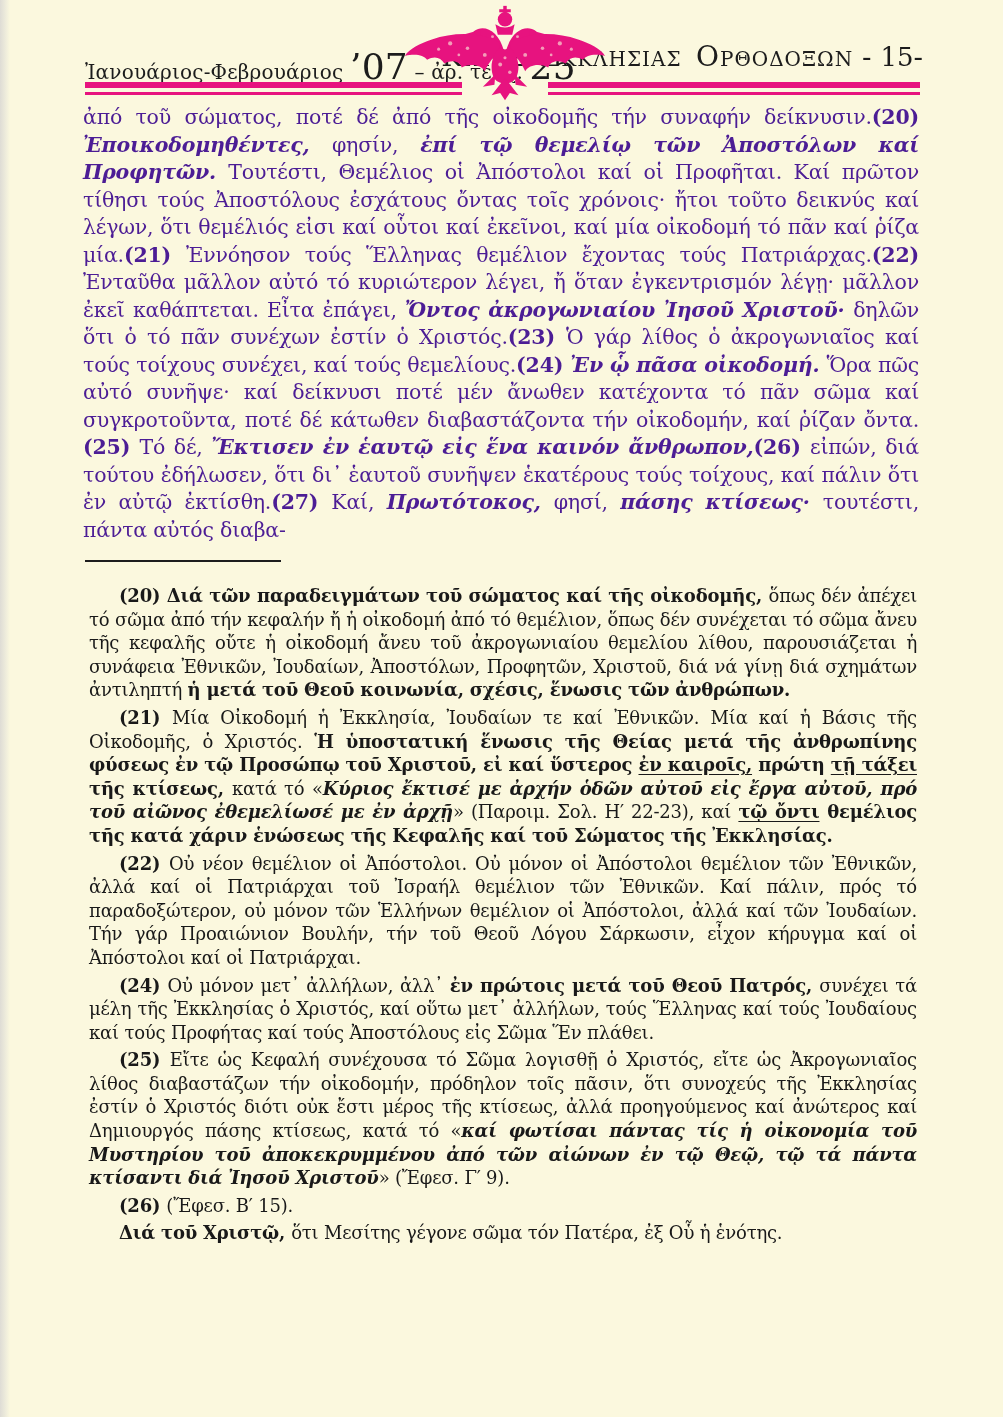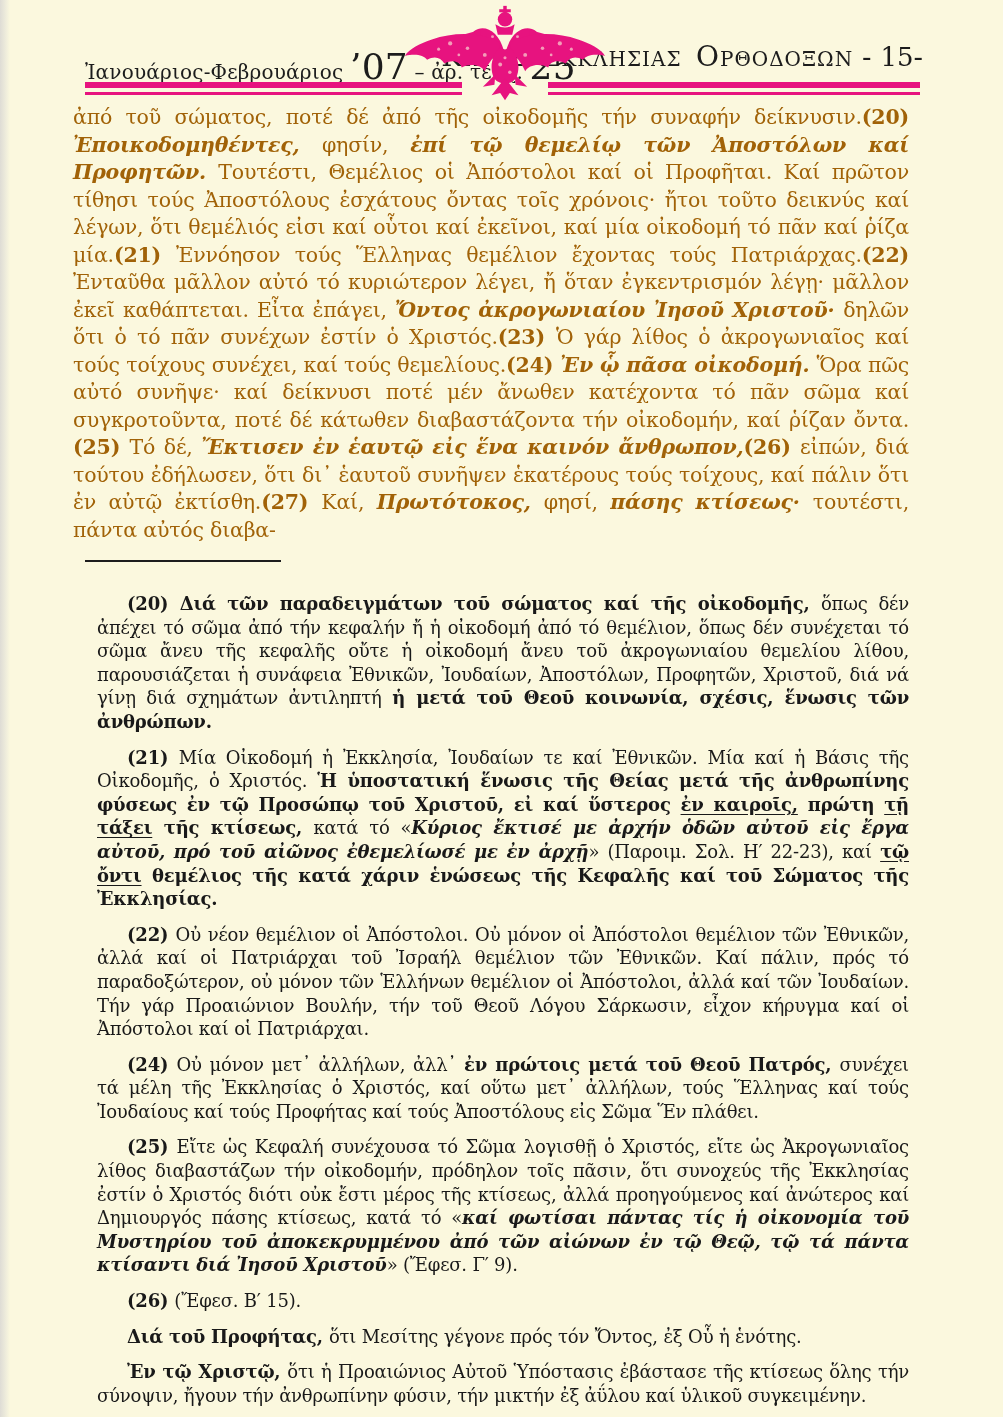--- a/index.html
+++ b/index.html
@@ -32,39 +32,39 @@
   .seg-lg{font-size:36px;}
   .rule{position:absolute;background:#E7137F;}
   .rule-thick{height:6px;top:82px;}
   .rule-thin{height:2.5px;top:92px;}
   .rule-left{left:85px;width:377px;}
   .rule-right{left:548px;width:372px;}
   .eagle{position:absolute;left:404px;top:4px;width:202px;height:98px;}
   .eagle svg{width:100%;height:100%;}
   
   .body-text{
-    position:absolute;left:73px;top:104px;width:836px;
+    position:absolute;left:83px;top:104px;width:836px;
     font-size:20.5px;line-height:27.5px;
-    color:#a16207;
+    color:#4c1d95;
     text-align:justify;
     letter-spacing:-.2px;
   }
   
   .footnote-sep{
     position:absolute;left:85px;top:560px;width:196px;
     border-top:2.5px solid #1d1d1d;
   }
   .footnotes{
     position:absolute;left:85px;top:580px;width:836px;
     font-size:18px;line-height:23.6px;
     color:#191919;
     text-align:justify;
     letter-spacing:-.2px;
   }
-  .footnotes p{margin:12px;text-indent:30px;}
+  .footnotes p{margin:4px;text-indent:30px;}
   
   .seg-n{}
   .seg-b{font-weight:bold;}
   .seg-bi{font-weight:bold;font-style:italic;}
   .seg-bu{font-weight:bold;text-decoration:underline;text-underline-offset:3px;}
 </style>
 </head>
 <body>
 
 <div class="page">
@@ -134,17 +134,16 @@
   <div class="body-text"><span class="seg-n">ἀπό τοῦ σώματος, ποτέ δέ ἀπό τῆς οἰκοδομῆς τήν συναφήν δείκνυσιν.</span><span class="seg-b">(20) </span><span class="seg-bi">Ἐποικοδομηθέντες, </span><span class="seg-n">φησίν, </span><span class="seg-bi">ἐπί τῷ θεμελίῳ τῶν Ἀποστόλων καί Προφητῶν. </span><span class="seg-n">Τουτέστι, Θεμέλιος οἱ Ἀπόστολοι καί οἱ Προφῆται. Καί πρῶτον τίθησι τούς Ἀποστόλους ἐσχάτους ὄντας τοῖς χρόνοις· ἤτοι τοῦτο δεικνύς καί λέγων, ὅτι θεμέλιός εἰσι καί οὗτοι καί ἐκεῖνοι, καί μία οἰκοδομή τό πᾶν καί ῥίζα μία.</span><span class="seg-b">(21) </span><span class="seg-n">Ἐννόησον τούς Ἕλληνας θεμέλιον ἔχοντας τούς Πατριάρχας.</span><span class="seg-b">(22) </span><span class="seg-n">Ἐνταῦθα μᾶλλον αὐτό τό κυριώτερον λέγει, ἤ ὅταν ἐγκεντρισμόν λέγῃ· μᾶλλον ἐκεῖ καθάπτεται. Εἶτα ἐπάγει, </span><span class="seg-bi">Ὄντος ἀκρογωνιαίου Ἰησοῦ Χριστοῦ· </span><span class="seg-n">δηλῶν ὅτι ὁ τό πᾶν συνέχων ἐστίν ὁ Χριστός.</span><span class="seg-b">(23) </span><span class="seg-n">Ὁ γάρ λίθος ὁ ἀκρογωνιαῖος καί τούς τοίχους συνέχει, καί τούς θεμελίους.</span><span class="seg-b">(24) </span><span class="seg-bi">Ἐν ᾧ πᾶσα οἰκοδομή. </span><span class="seg-n">Ὅρα πῶς αὐτό συνῆψε· καί δείκνυσι ποτέ μέν ἄνωθεν κατέχοντα τό πᾶν σῶμα καί συγκροτοῦντα, ποτέ δέ κάτωθεν διαβαστάζοντα τήν οἰκοδομήν, καί ῥίζαν ὄντα.</span><span class="seg-b">(25) </span><span class="seg-n">Τό δέ, </span><span class="seg-bi">Ἔκτισεν ἐν ἑαυτῷ εἰς ἕνα καινόν ἄνθρωπον,</span><span class="seg-b">(26) </span><span class="seg-n">εἰπών, διά τούτου ἐδήλωσεν, ὅτι δι᾽ ἑαυτοῦ συνῆψεν ἑκατέρους τούς τοίχους, καί πάλιν ὅτι ἐν αὐτῷ ἐκτίσθη.</span><span class="seg-b">(27) </span><span class="seg-n">Καί, </span><span class="seg-bi">Πρωτότοκος, </span><span class="seg-n">φησί, </span><span class="seg-bi">πάσης κτίσεως· </span><span class="seg-n">τουτέστι, πάντα αὐτός διαβα-</span></div>
 
   <div class="footnote-sep"></div>
   <div class="footnotes">
       <p><span class="seg-b">(20) Διά τῶν παραδειγμάτων τοῦ σώματος καί τῆς οἰκοδομῆς, </span><span class="seg-n">ὅπως δέν ἀπέχει τό σῶμα ἀπό τήν κεφαλήν ἤ ἡ οἰκοδομή ἀπό τό θεμέλιον, ὅπως δέν συνέχεται τό σῶμα ἄνευ τῆς κεφαλῆς οὔτε ἡ οἰκοδομή ἄνευ τοῦ ἀκρογωνιαίου θεμελίου λίθου, παρουσιάζεται ἡ συνάφεια Ἐθνικῶν, Ἰουδαίων, Ἀποστόλων, Προφητῶν, Χριστοῦ, διά νά γίνῃ  διά σχημάτων ἀντιληπτή </span><span class="seg-b">ἡ μετά τοῦ Θεοῦ κοινωνία, σχέσις, ἕνωσις τῶν ἀνθρώπων.</span></p>
       <p><span class="seg-b">(21) </span><span class="seg-n">Μία Οἰκοδομή ἡ Ἐκκλησία, Ἰουδαίων τε καί Ἐθνικῶν. Μία καί ἡ Βάσις τῆς Οἰκοδομῆς, ὁ Χριστός. </span><span class="seg-b">Ἡ ὑποστατική ἕνωσις τῆς Θείας μετά τῆς ἀνθρωπίνης φύσεως ἐν τῷ Προσώπῳ τοῦ Χριστοῦ, εἰ καί ὕστερος </span><span class="seg-bu">ἐν καιροῖς,</span><span class="seg-b"> πρώτη </span><span class="seg-bu">τῇ τάξει</span><span class="seg-b"> τῆς κτίσεως, </span><span class="seg-n">κατά τό «</span><span class="seg-bi">Κύριος ἔκτισέ με ἀρχήν ὁδῶν αὐτοῦ εἰς ἔργα αὐτοῦ, πρό τοῦ αἰῶνος ἐθεμελίωσέ με ἐν ἀρχῇ</span><span class="seg-n">» (Παροιμ. Σολ. Η′ 22-23), καί </span><span class="seg-bu">τῷ ὄντι</span><span class="seg-b"> θεμέλιος τῆς κατά χάριν ἑνώσεως τῆς Κεφαλῆς καί τοῦ Σώματος τῆς Ἐκκλησίας.</span></p>
       <p><span class="seg-b">(22) </span><span class="seg-n">Οὐ νέον θεμέλιον οἱ Ἀπόστολοι. Οὐ μόνον οἱ Ἀπόστολοι θεμέλιον τῶν Ἐθνικῶν, ἀλλά καί οἱ Πατριάρχαι τοῦ Ἰσραήλ θεμέλιον τῶν Ἐθνικῶν. Καί πάλιν, πρός τό παραδοξώτερον, οὐ μόνον τῶν Ἑλλήνων θεμέλιον οἱ Ἀπόστολοι, ἀλλά καί τῶν Ἰουδαίων. Τήν γάρ Προαιώνιον Βουλήν, τήν τοῦ Θεοῦ Λόγου Σάρκωσιν, εἶχον κήρυγμα καί οἱ Ἀπόστολοι καί οἱ Πατριάρχαι.</span></p>
       <p><span class="seg-b">(24) </span><span class="seg-n">Οὐ μόνον μετ᾽ ἀλλήλων, ἀλλ᾽ </span><span class="seg-b">ἐν πρώτοις μετά τοῦ Θεοῦ Πατρός, </span><span class="seg-n">συνέχει τά μέλη τῆς Ἐκκλησίας ὁ Χριστός, καί οὕτω μετ᾽ ἀλλήλων, τούς Ἕλληνας καί τούς Ἰουδαίους καί τούς Προφήτας καί τούς Ἀποστόλους εἰς Σῶμα Ἕν πλάθει.</span></p>
       <p><span class="seg-b">(25) </span><span class="seg-n">Εἴτε ὡς Κεφαλή συνέχουσα τό Σῶμα λογισθῇ  ὁ Χριστός, εἴτε ὡς Ἀκρογωνιαῖος λίθος διαβαστάζων τήν οἰκοδομήν, πρόδηλον τοῖς πᾶσιν, ὅτι συνοχεύς τῆς Ἐκκλησίας ἐστίν ὁ Χριστός διότι οὐκ ἔστι μέρος τῆς κτίσεως, ἀλλά προηγούμενος καί ἀνώτερος καί Δημιουργός πάσης κτίσεως, κατά τό «</span><span class="seg-bi">καί φωτίσαι πάντας τίς ἡ οἰκονομία τοῦ Μυστηρίου τοῦ ἀποκεκρυμμένου ἀπό τῶν αἰώνων ἐν τῷ Θεῷ, τῷ τά πάντα κτίσαντι διά Ἰησοῦ Χριστοῦ</span><span class="seg-n">» (Ἔφεσ. Γ′ 9).</span></p>
       <p><span class="seg-b">(26) </span><span class="seg-n">(Ἔφεσ. Β′ 15).</span></p>
-      <p><span class="seg-b">Διά τοῦ Προφήτας, </span><span class="seg-n">ὅτι Μεσίτης γέγονε πρός τόν Ὄντος, ἐξ Οὗ ἡ ἑνότης.</span></p>
-      <p><span class="seg-b">Ἐν τῷ Χριστῷ, </span><span class="seg-n">ὅτι ἡ Προαιώνιος Αὐτοῦ Ὑπόστασις ἐβάστασε τῆς κτίσεως ὅλης τήν σύνοψιν, ἤγουν τήν ἀνθρωπίνην φύσιν, τήν μικτήν ἐξ ἀΰλου καί ὑλικοῦ συγκειμένην.</span></p>
+      <p><span class="seg-b">Διά τοῦ Χριστῷ, </span><span class="seg-n">ὅτι Μεσίτης γέγονε σῶμα τόν Πατέρα, ἐξ Οὗ ἡ ἑνότης.</span></p>
     </div>
 
 </div>
 
 </body></html>

